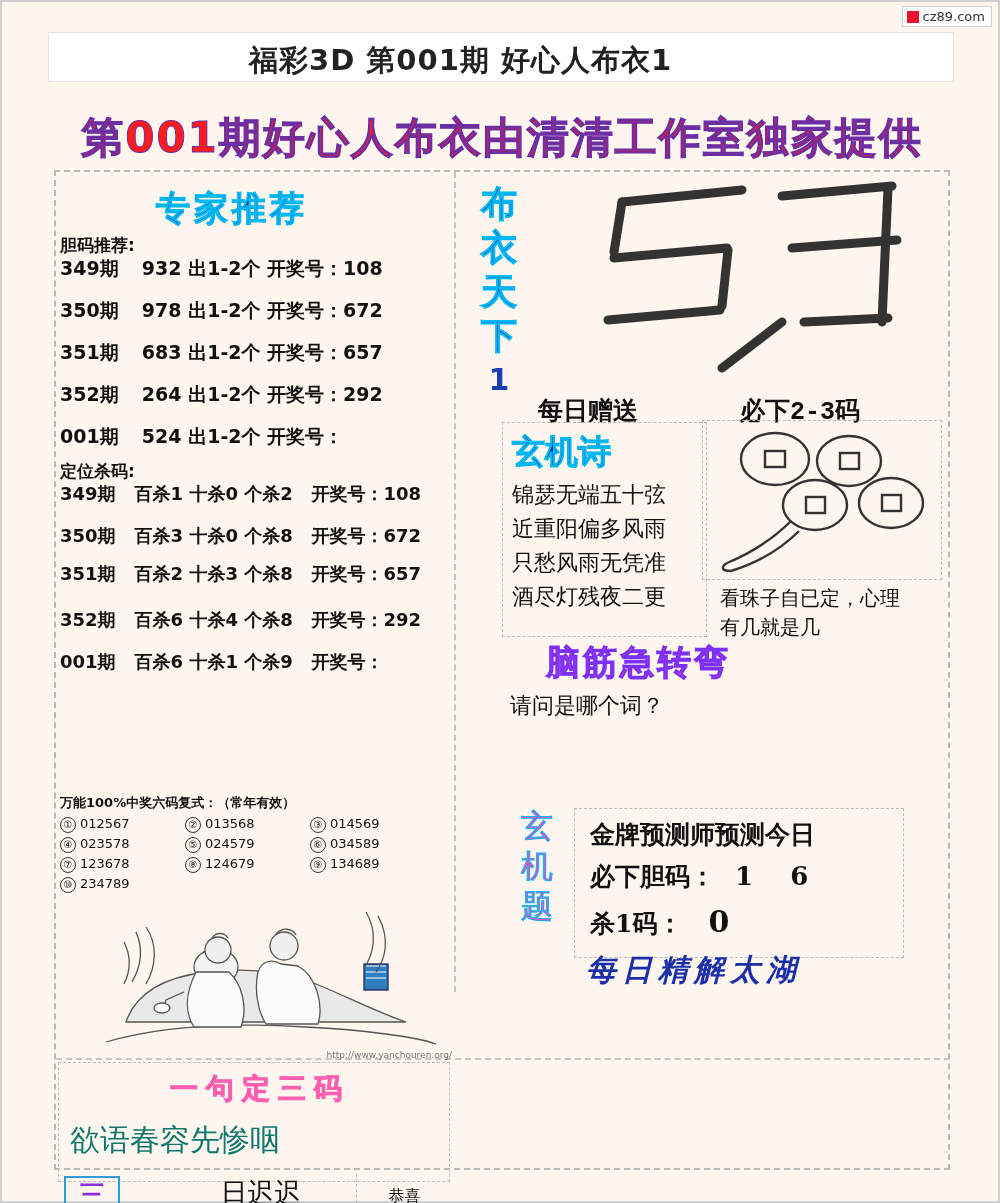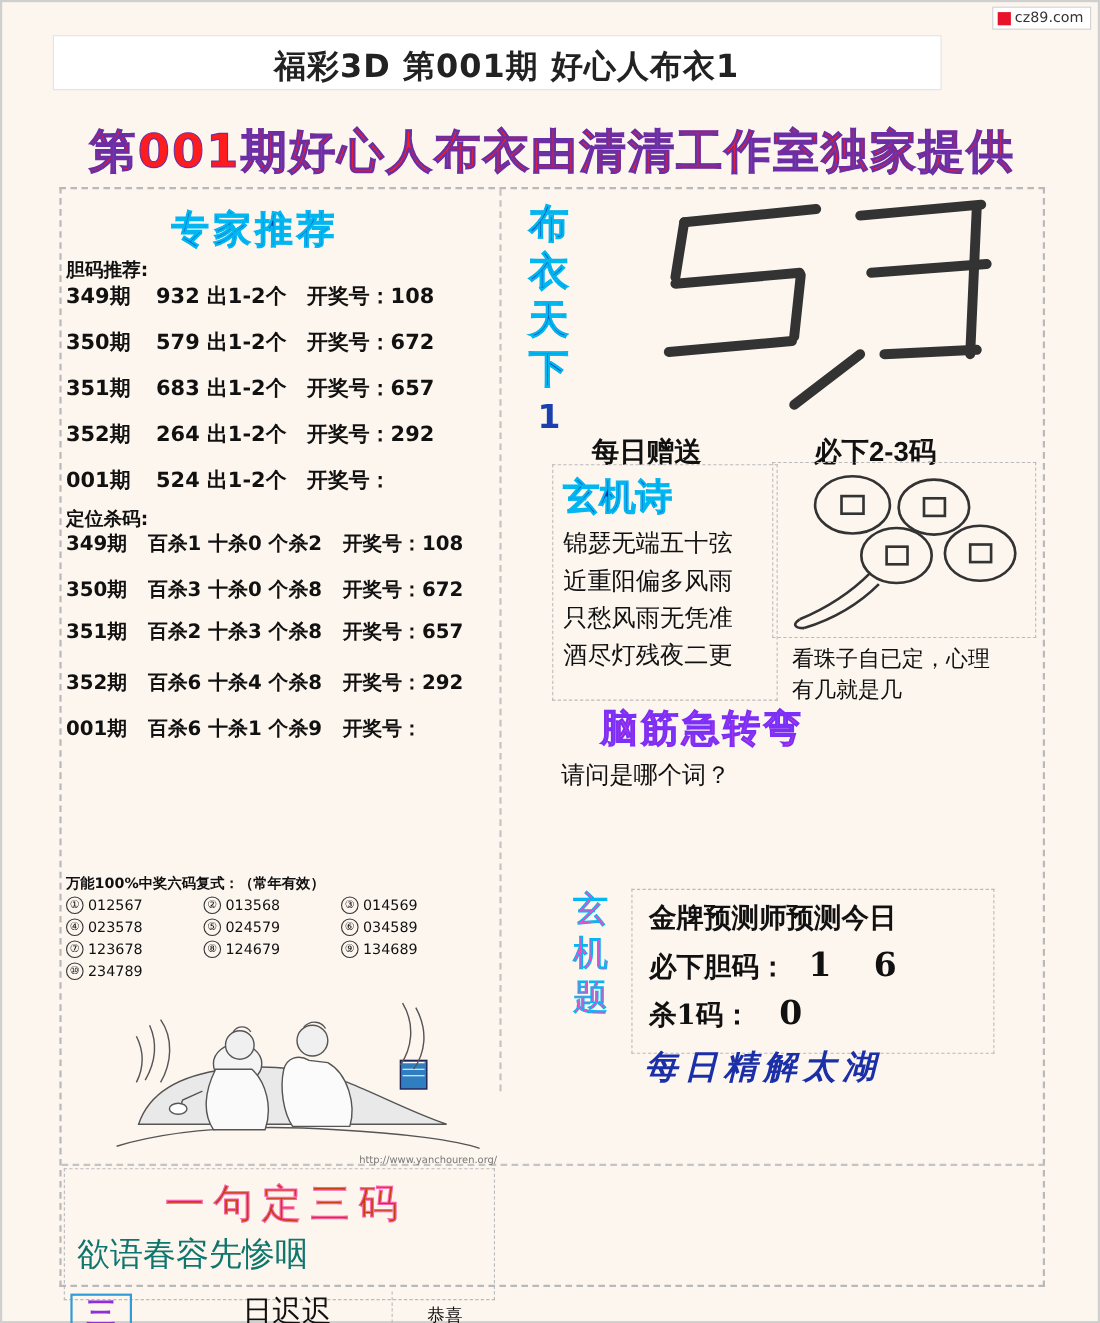--- a/index.html
+++ b/index.html
@@ -21,21 +21,21 @@
     position:absolute;right:6px;top:4px;
     background:#fff;border:1px solid #d0d0d0;
     padding:2px 6px 2px 4px;
     font-size:13px;color:#333;
     display:flex;align-items:center;gap:4px;
     font-family:"DejaVu Sans",sans-serif;
   }
   .watermark .sq{width:12px;height:12px;background:#e8132a;display:inline-block;}
   
   .headerbar{
-    position:absolute;left:46px;top:30px;width:808px;height:50px;
+    position:absolute;left:46px;top:30px;width:906px;height:50px;
     background:#fff;border:1px solid #e2e2e2;
     box-sizing:border-box;
   }
   .headerbar .title{
     position:absolute;left:200px;top:8px;
     font-size:29px;font-weight:bold;color:#222;
     letter-spacing:1px;
     font-family:"DejaVu Sans","Liberation Sans",sans-serif;
   }
   
@@ -72,21 +72,21 @@
     font-family:"DejaVu Sans",sans-serif;
   }
   .rowline{
     position:absolute;left:4px;width:400px;height:30px;
     font-size:19px;color:#111;font-weight:bold;
     font-family:"DejaVu Sans",sans-serif;
     white-space:nowrap;
   }
   .rowline .period{display:inline-block;width:62px;}
   .rowline .mid{display:inline-block;}
-  .rowline .kj{display:inline-block;margin-left:12px;}
+  .rowline .kj{display:inline-block;}
   .rowline .num{font-weight:bold;}
 
   .rowline2{
     position:absolute;left:4px;width:420px;height:30px;
     font-size:18px;color:#111;font-weight:bold;
     font-family:"DejaVu Sans",sans-serif;
     white-space:nowrap;
   }
   .rowline2 .period{display:inline-block;width:62px;}
 
@@ -107,21 +107,21 @@
     font-size:10px;line-height:14px;text-align:center;margin-right:4px;vertical-align:middle;
   }
 
   
   .yjds-box{
     position:absolute;left:2px;top:890px;width:392px;height:120px;
     border:1px dashed #bbb;box-sizing:border-box;
   }
   .yjds-title{
     position:absolute;left:14px;top:898px;width:380px;text-align:center;
-    font-size:36px;font-weight:normal;color:#c2410c;
+    font-size:28px;font-weight:bold;color:#a21caf;
     -webkit-text-stroke:1px #ff5fb0;
     letter-spacing:8px;
     font-family:"DejaVu Sans",sans-serif;
   }
   .yjds-line{
     position:absolute;left:14px;top:948px;width:380px;text-align:left;
     font-size:30px;color:#0f766e;
     font-family:"DejaVu Serif",serif;
   }
   
@@ -158,21 +158,21 @@
   }
   .bytx .one{font-size:30px;color:#1b3fae;-webkit-text-stroke:0;}
   .mrzs{
     position:absolute;left:76px;top:222px;
     font-size:25px;font-weight:bold;color:#111;
     font-family:"DejaVu Serif",serif;
   }
   .bx23{
     position:absolute;left:278px;top:222px;
     font-size:25px;font-weight:bold;color:#111;
-    font-family:Liberation Sans, sans-serif;
+    font-family:Liberation Mono, monospace;
   }
   .xjs-box{
     position:absolute;left:40px;top:250px;width:205px;height:215px;
     border:1px dashed #bbb;box-sizing:border-box;
   }
   .xjs-title{
     position:absolute;left:50px;top:258px;
     font-size:33px;font-weight:bold;color:#1b2fa8;
     -webkit-text-stroke:1px #00b7f1;
     font-family:"DejaVu Sans",serif;
@@ -213,21 +213,21 @@
   .gold-l1{
     position:absolute;left:128px;top:646px;
     font-size:25px;color:#111;font-weight:bold;
     font-family:"DejaVu Serif",serif;
   }
   .gold-l2{
     position:absolute;left:128px;top:688px;
     font-size:25px;color:#111;font-weight:bold;
     font-family:"DejaVu Serif",serif;
   }
-  .gold-l2 .v{font-size:30px;margin-left:20px;letter-spacing:14px;}
+  .gold-l2 .v{font-size:26px;margin-left:20px;letter-spacing:14px;}
   .gold-l3{
     position:absolute;left:128px;top:732px;
     font-size:25px;color:#111;font-weight:bold;
     font-family:"DejaVu Serif",serif;
   }
   .gold-l3 .v{font-size:30px;margin-left:26px;}
   .mrjj{
     position:absolute;left:124px;top:778px;
     font-size:30px;color:#1b2fa8;font-style:italic;font-weight:bold;
     letter-spacing:6px;
@@ -282,21 +282,21 @@
 
     <div class="section-label" style="left:4px;top:62px;">胆码推荐:</div>
 
     <div class="rowline" style="top:84px;">
       <span class="period">349期</span>
       <span class="mid">&nbsp;&nbsp;<span>932</span> <span>出1-2个</span></span>
       <span class="kj"><span>开奖号：</span><span class="num">108</span></span>
     </div>
     <div class="rowline" style="top:126px;">
       <span class="period">350期</span>
-      <span class="mid">&nbsp;&nbsp;<span>579</span> <span>出1-2个</span></span>
+      <span class="mid">&nbsp;&nbsp;<span>978</span> <span>出1-2个</span></span>
       <span class="kj"><span>开奖号：</span><span class="num">672</span></span>
     </div>
     <div class="rowline" style="top:168px;">
       <span class="period">351期</span>
       <span class="mid">&nbsp;&nbsp;<span>683</span> <span>出1-2个</span></span>
       <span class="kj"><span>开奖号：</span><span class="num">657</span></span>
     </div>
     <div class="rowline" style="top:210px;">
       <span class="period">352期</span>
       <span class="mid">&nbsp;&nbsp;<span>264</span> <span>出1-2个</span></span>

